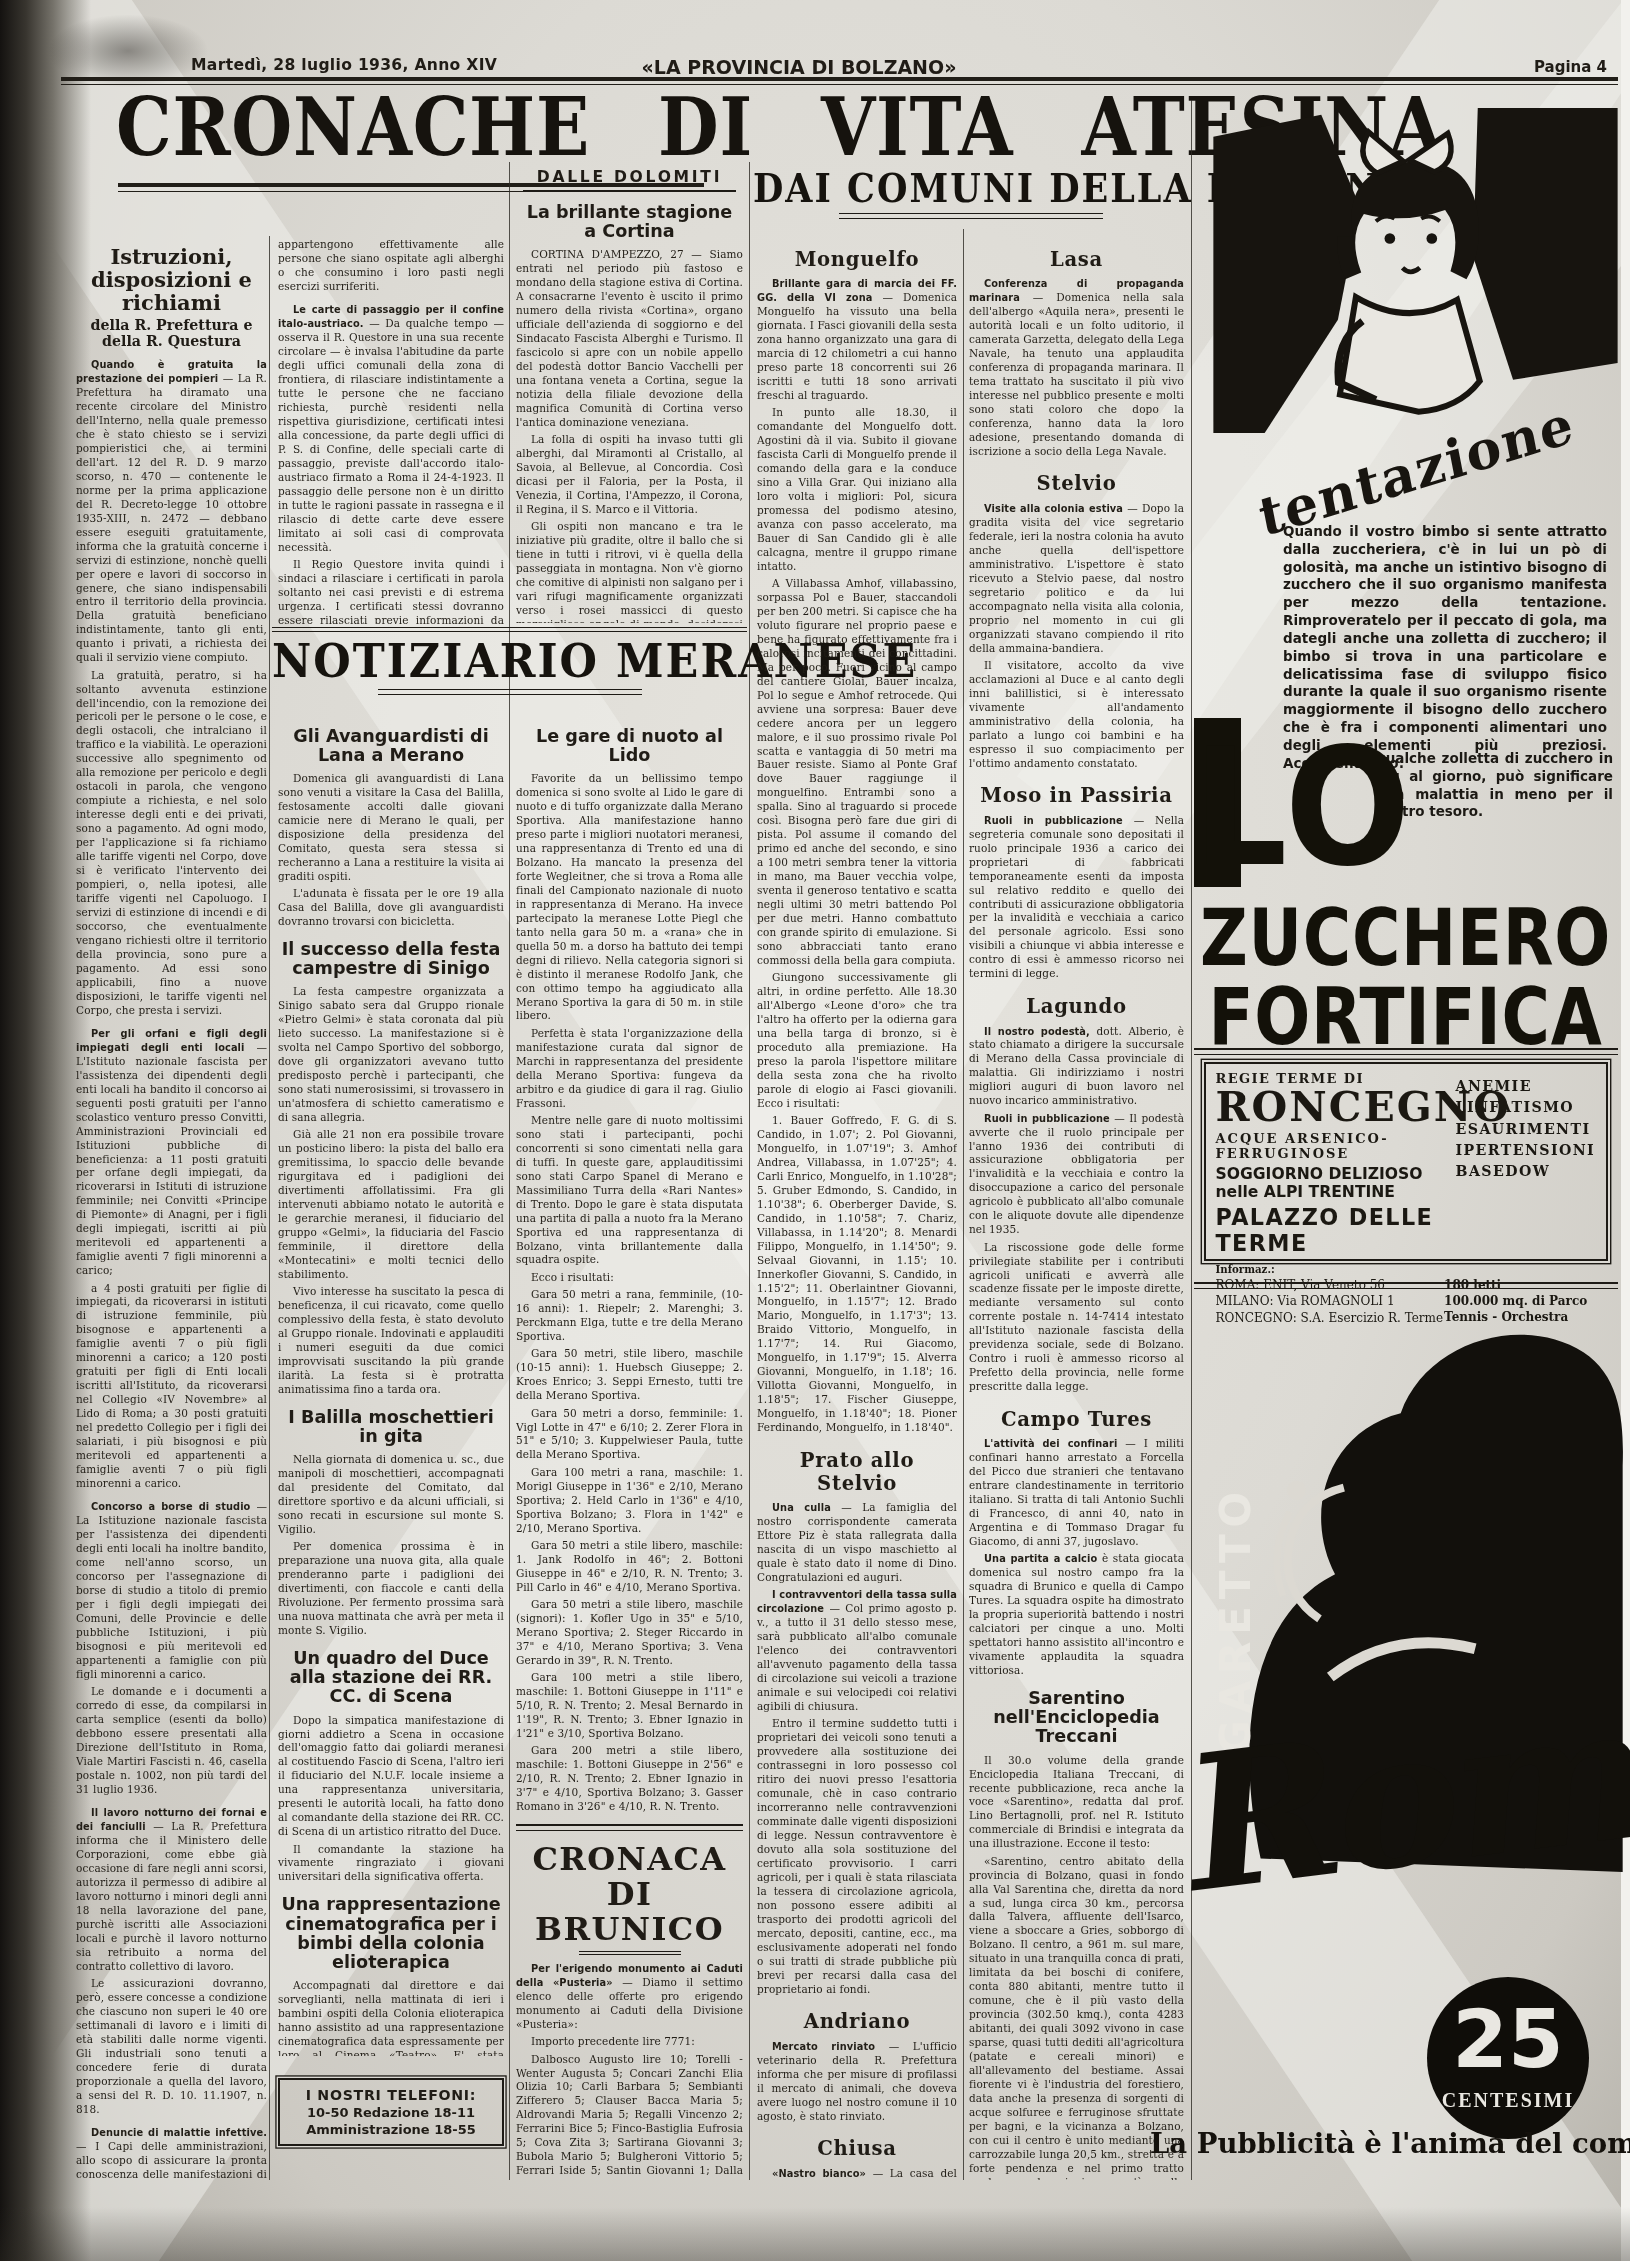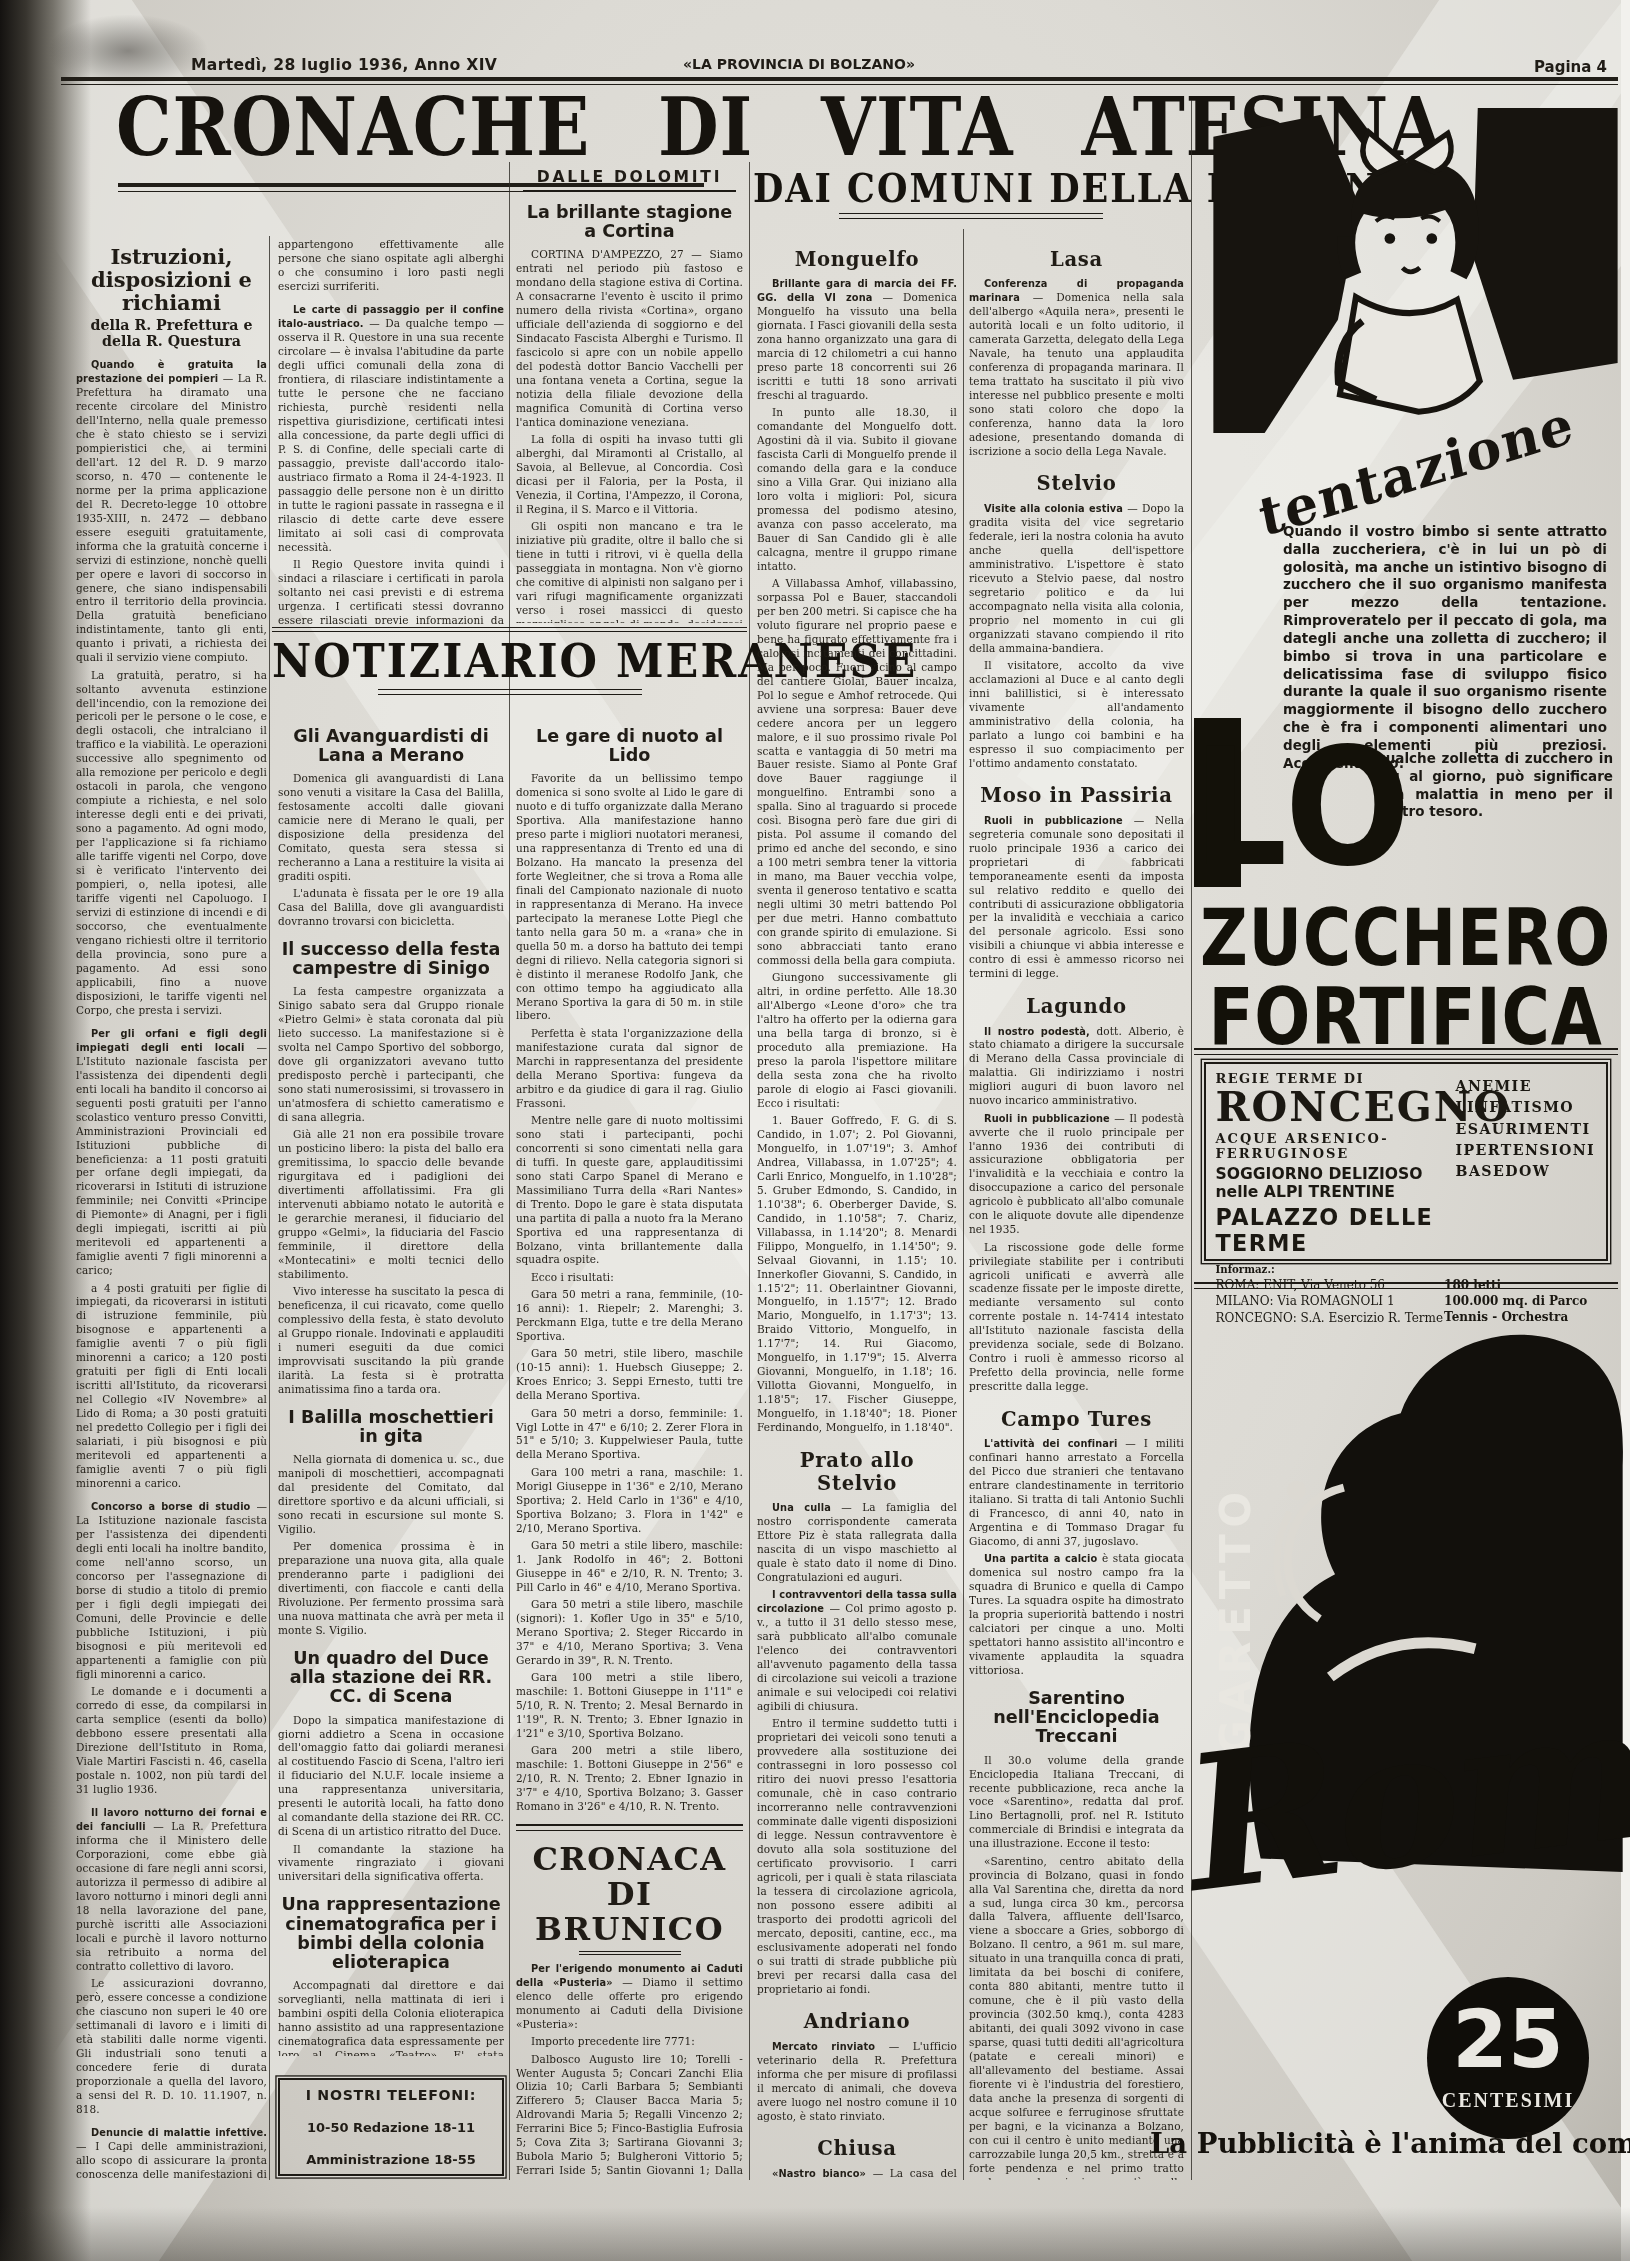--- a/index.html
+++ b/index.html
@@ -13,21 +13,21 @@
     background:linear-gradient(to top,rgba(45,42,36,.38),rgba(45,42,36,0));}
   .smudge{position:absolute;left:47px;top:13.5px;width:162px;height:74px;border-radius:50%;
     background:radial-gradient(ellipse,rgba(30,27,22,.45),rgba(30,27,22,0) 70%);}
   .wm{position:absolute;width:203px;height:2979px;background:rgba(242,241,237,.5);pointer-events:none;}
   .wm1{left:684px;top:-339px;transform:rotate(34deg);}
   .wm2{left:684px;top:-339px;transform:rotate(-34deg);}
   .wm3{left:1354px;top:-203px;height:1151px;width:162px;transform:rotate(38deg);background:rgba(242,241,237,.45);}
 
   .dateline{position:absolute;left:191px;top:56px;font-size:15.6px;font-weight:700;
     font-family:"DejaVu Sans","Liberation Sans",sans-serif;letter-spacing:0.3px;}
-  .papername{position:absolute;left:596px;top:56px;width:406px;text-align:center;font-size:14px;font-weight:700;
+  .papername{position:absolute;left:596px;top:56px;width:406px;text-align:center;font-size:19px;font-weight:700;
     font-family:"DejaVu Sans","Liberation Sans",sans-serif;}
   .pagenum{position:absolute;right:23px;top:58px;font-size:15px;font-weight:700;
     font-family:"DejaVu Sans","Liberation Sans",sans-serif;}
   .hrule{position:absolute;border-top:4.1px solid #211e18;}
   .hrule.thin{border-top:1.4px solid #211e18;}
 
   .masthead{position:absolute;left:116px;top:80px;width:1070px;white-space:nowrap;
     font-size:70px;font-weight:900;letter-spacing:0.7px;word-spacing:43px;color:#16130e;
     transform:scaleY(1.14);transform-origin:top left;}
 
@@ -56,21 +56,21 @@
   .sechdr{position:absolute;text-align:center;}
   .sec-rule{border-top:1.4px solid #1d1a15;border-bottom:1.4px solid #1d1a15;height:3.4px;}
   .sec-title{font-weight:900;font-family:"DejaVu Serif","Liberation Serif",serif;color:#16130e;letter-spacing:2px;white-space:nowrap;}
   #notiz .sec-title{font-size:43px;transform:scaleY(1.08);margin:4.1px 0 2.7px;}
   #comuni .sec-title{font-size:35px;transform:scaleY(1.1);margin:1.4px 0 4.1px;}
   .sec-rule.short{width:264px;margin:0 auto;}
 
   .phonebox{margin-top:19px;border:2px solid #1d1a15;box-shadow:0 0 0 1.4px #dcdad4,0 0 0 2.7px #1d1a15;
     padding:6.8px 6.8px;text-align:center;font-family:"DejaVu Sans","Liberation Sans",sans-serif;font-weight:700;}
   .pb-title{font-size:14.2px;letter-spacing:0.7px;}
-  .pb-line{font-size:13px;margin-top:17px;}
+  .pb-line{font-size:13px;margin-top:2px;}
 
   
   .girl-svg{position:absolute;left:1197px;top:100px;width:425px;height:333px;}
   .tentazione{position:absolute;left:1200px;top:439px;width:433px;text-align:center;
     font-size:53px;font-weight:900;color:#181510;transform:rotate(-17deg) skewX(-6deg);transform-origin:center;
     font-family:"DejaVu Serif","Liberation Serif",serif;letter-spacing:1.4px;}
   .sugar-copy{position:absolute;text-align:justify;font-family:"DejaVu Sans","Liberation Sans",sans-serif;
     font-weight:700;font-size:13.5px;line-height:1.32;color:#1c1914;}
   #sugar-copy1{left:1283px;top:523px;width:324px;}
   #sugar-copy2{left:1376px;top:750px;width:237px;}

